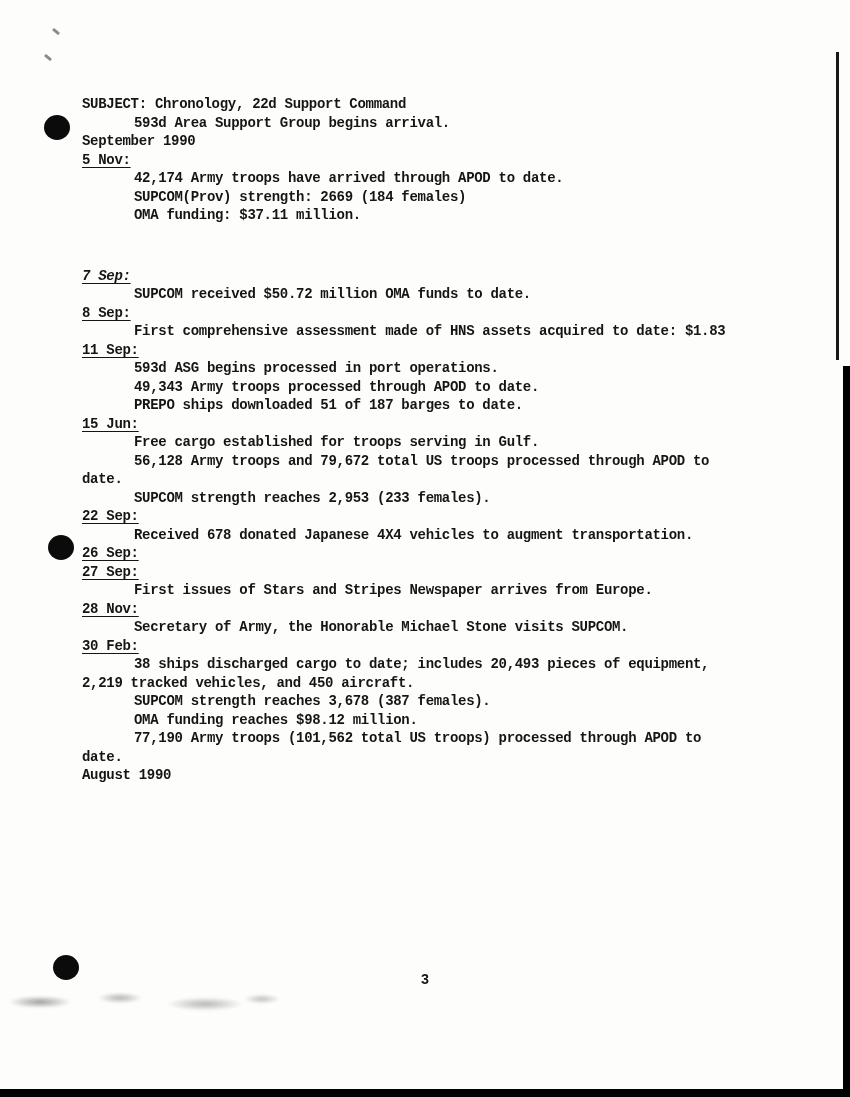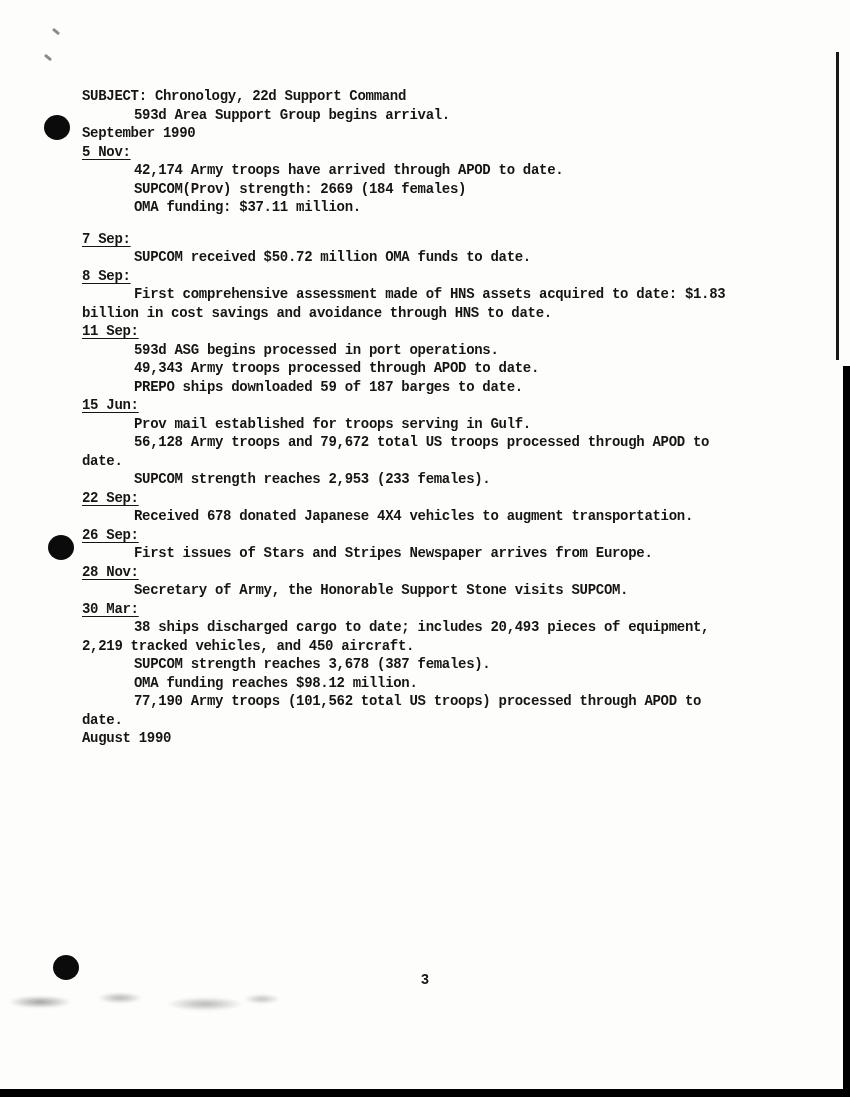--- a/index.html
+++ b/index.html
@@ -9,41 +9,41 @@
     position: relative;
     background: #fdfdfc;
     overflow: hidden;
     font-family: "Liberation Mono", "DejaVu Sans Mono", monospace;
     color: #171512;
   }
 
   
   .content {
     position: absolute;
-    left: 82px; top: 87px;
+    left: 82px; top: 95px;
     width: 710px;
     font-size: 14px;
     font-weight: bold;
     line-height: 18.5px;
     letter-spacing: -0.3px;
   }
   .content p { margin: 0; white-space: nowrap; }
   .indented { padding-left: 52px; }
   .subject { margin-bottom: 16px; }
   .carryover { margin-bottom: 14px; }
   .section-heading {
     margin-top: 19px;
     text-underline-offset: 3px;
   }
   .entry-date {
     margin-top: 13px;
     text-decoration: underline;
     text-underline-offset: 3px;
   }
-  .entry-date.eg { margin-top: 13px; }
+  .entry-date.eg { margin-top: 42px; font-style: italic; }
 
   .page-number {
     position: absolute;
     top: 972px; left: 0; width: 850px;
     text-align: center;
     font-size: 14px; font-weight: bold;
   }
 
   
   .hole { position: absolute; background: #0b0b0b; border-radius: 50%; }
@@ -89,37 +89,37 @@
     <div id="sections">
         <p class="section-heading">September 1990</p>
         <p class="entry-date">5 Nov:</p>
         <p class="line indented">42,174 Army troops have arrived through APOD to date.</p>
         <p class="line indented">SUPCOM(Prov) strength: 2669 (184 females)</p>
         <p class="line indented">OMA funding: $37.11 million.</p>
         <p class="entry-date eg">7 Sep:</p>
         <p class="line indented">SUPCOM received $50.72 million OMA funds to date.</p>
         <p class="entry-date">8 Sep:</p>
         <p class="line indented">First comprehensive assessment made of HNS assets acquired to date: $1.83</p>
-        <p class="line">billion in cost savings and avoidance through HNS to date.</p>
         <p class="entry-date">11 Sep:</p>
         <p class="line indented">593d ASG begins processed in port operations.</p>
         <p class="line indented">49,343 Army troops processed through APOD to date.</p>
-        <p class="line indented">PREPO ships downloaded 59 of 187 barges to date.</p>
+        <p class="line indented">PREPO ships downloaded 51 of 187 barges to date.</p>
         <p class="entry-date">15 Jun:</p>
-        <p class="line indented">Prov mail established for troops serving in Gulf.</p>
+        <p class="line indented">Free cargo established for troops serving in Gulf.</p>
         <p class="line indented">56,128 Army troops and 79,672 total US troops processed through APOD to</p>
         <p class="line">date.</p>
         <p class="line indented">SUPCOM strength reaches 2,953 (233 females).</p>
         <p class="entry-date">22 Sep:</p>
         <p class="line indented">Received 678 donated Japanese 4X4 vehicles to augment transportation.</p>
         <p class="entry-date">26 Sep:</p>
+        <p class="entry-date">27 Sep:</p>
         <p class="line indented">First issues of Stars and Stripes Newspaper arrives from Europe.</p>
         <p class="entry-date">28 Nov:</p>
-        <p class="line indented">Secretary of Army, the Honorable Support Stone visits SUPCOM.</p>
-        <p class="entry-date">30 Mar:</p>
+        <p class="line indented">Secretary of Army, the Honorable Michael Stone visits SUPCOM.</p>
+        <p class="entry-date">30 Feb:</p>
         <p class="line indented">38 ships discharged cargo to date; includes 20,493 pieces of equipment,</p>
         <p class="line">2,219 tracked vehicles, and 450 aircraft.</p>
         <p class="line indented">SUPCOM strength reaches 3,678 (387 females).</p>
         <p class="line indented">OMA funding reaches $98.12 million.</p>
         <p class="line indented">77,190 Army troops (101,562 total US troops) processed through APOD to</p>
         <p class="line">date.</p>
         <p class="section-heading">August 1990</p>
       </div>
   </div>
 

